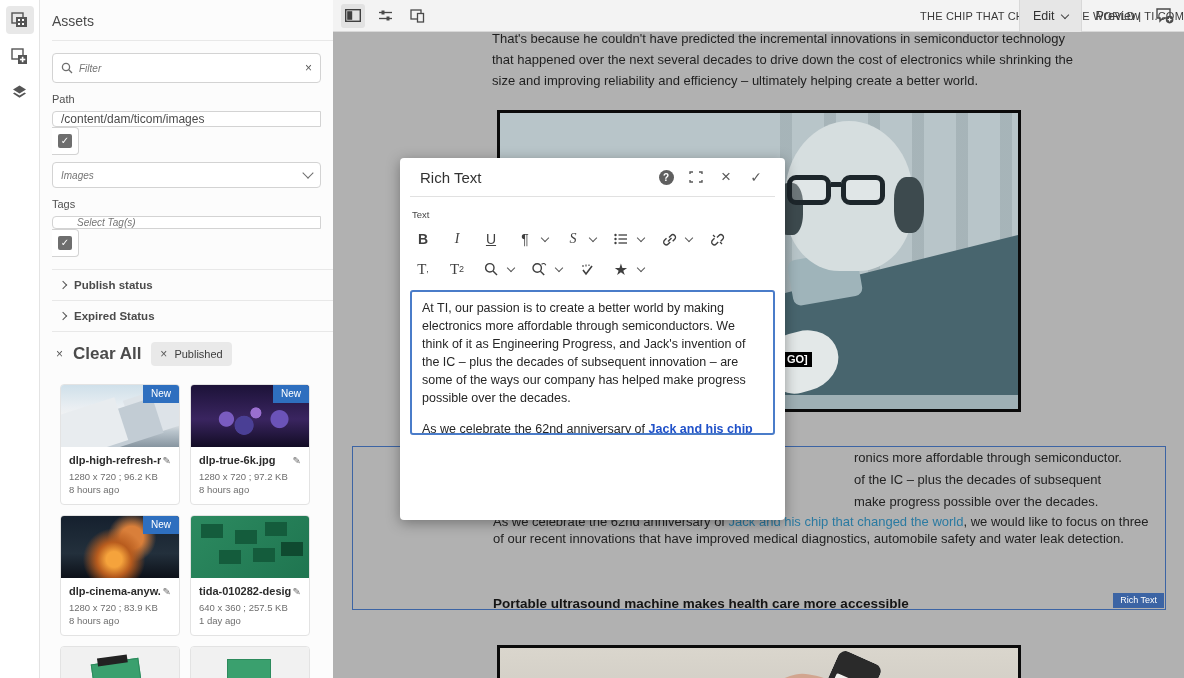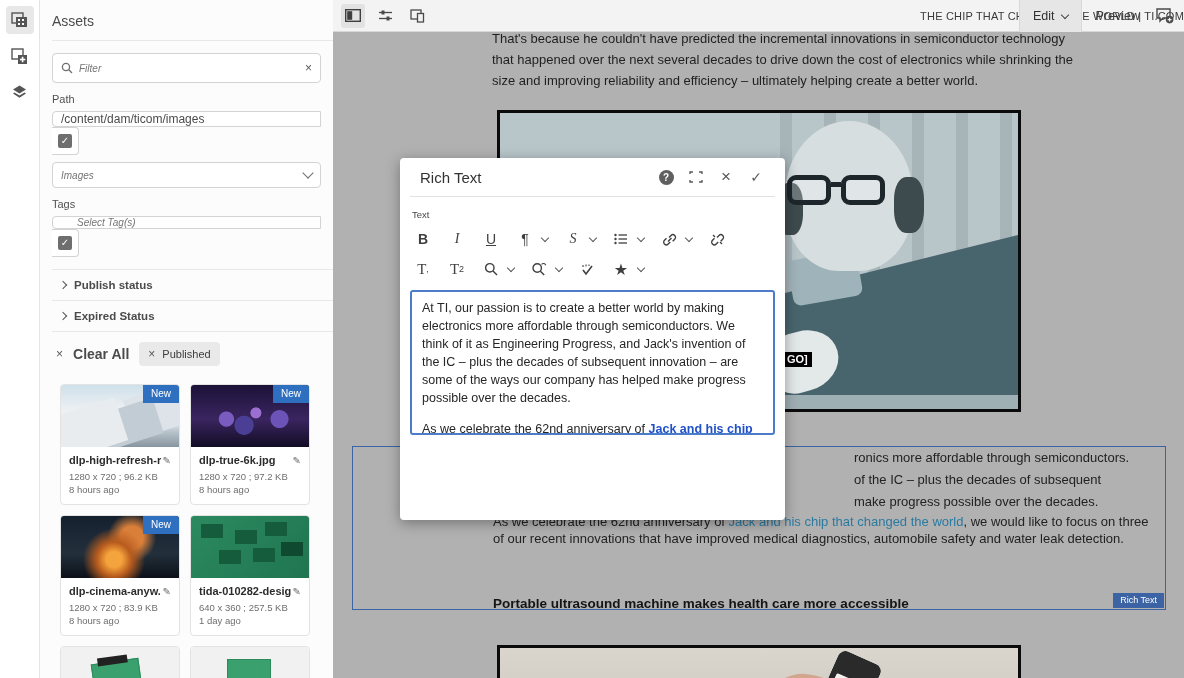--- a/index.html
+++ b/index.html
@@ -23,21 +23,21 @@
   .with-addon .input-box { flex:1; border-radius:4px 0 0 4px; height:28px; }
   .addon { width:27px; height:28px; border:1px solid #d3d3d3; border-left:none; border-radius:0 4px 4px 0; background:#fff; display:flex; align-items:center; justify-content:center; }
   .cb { width:14px; height:14px; background:#6e6e6e; border-radius:2px; color:#fff; font-size:10px; line-height:14px; text-align:center; }
   .select-box { height:26px; }
   .chev { width:8px; height:8px; border-right:1.5px solid #6e6e6e; border-bottom:1.5px solid #6e6e6e; transform:rotate(45deg); margin-top:-4px; }
   .acc { display:flex; align-items:center; gap:8px; padding:9px 0 9px 20px; }
   .acc .arr { width:6px; height:6px; border-right:1.5px solid #555; border-top:1.5px solid #555; transform:rotate(45deg); }
   .acc .acc-lbl { font-size:11.5px; font-weight:bold; color:#4b4b4b; }
   .chips { display:flex; align-items:center; gap:10px; padding:10px 0 10px 16px; }
   .xmark { color:#5a5a5a; font-size:12px; }
-  .clear-all { font-size:14px; font-weight:bold; color:#4b4b4b; }
+  .clear-all { font-size:17px; font-weight:bold; color:#4b4b4b; }
   .chip { display:flex; gap:7px; align-items:center; background:#e9e9e9; border-radius:4px; padding:5px 9px; font-size:11px; color:#3c3c3c; }
 
   .cards { display:grid; grid-template-columns:120px 120px; gap:10px; margin:8px 0 0 20px; }
   .card { background:#fff; border:1px solid #e3e3e3; border-radius:4px; overflow:hidden; position:relative; }
   .thumb { height:62px; position:relative; overflow:hidden; }
   .badge-new { position:absolute; top:0; right:0; background:#2e6fbf; color:#fff; font-size:10px; padding:3px 8px 4px 8px; }
   .card-info { padding:7px 8px 8px 8px; }
   .card-name-row { display:flex; justify-content:space-between; align-items:center; }
   .card-name { font-size:11px; font-weight:bold; color:#2c2c2c; white-space:nowrap; overflow:hidden; max-width:92px; }
   .pencil { font-size:10px; color:#6e6e6e; }
@@ -347,21 +347,21 @@
           <span class="lens"></span>
         </div>
       <div class="hand"></div>
       <div class="tool"></div>
       <div class="desk"></div>
       <span class="caption-frag">GO]</span>
     </div>
   </div>
 
   <div class="component">
-    <div class="clip-line" style="top:3px;">ronics more affordable through semiconductors.</div>
+    <div class="clip-line" style="top:3px;">ronics more affordable through semiconductor.</div>
     <div class="clip-line" style="top:25px;">of the IC – plus the decades of subsequent</div>
     <div class="clip-line" style="top:47px;">make progress possible over the decades.</div>
     <div class="comp-p2"><span>As we celebrate the 62nd anniversary of </span><span class="comp-link">Jack and his chip that changed the world</span><span>, we would like to focus on three of our recent innovations that have improved medical diagnostics, automobile safety and water leak detection.</span></div>
     <div class="comp-heading">Portable ultrasound machine makes health care more accessible</div>
     <span class="comp-badge">Rich Text</span>
   </div>
 
   <div class="figure2">
     <div class="photo2">
       <div class="hand2"></div>

